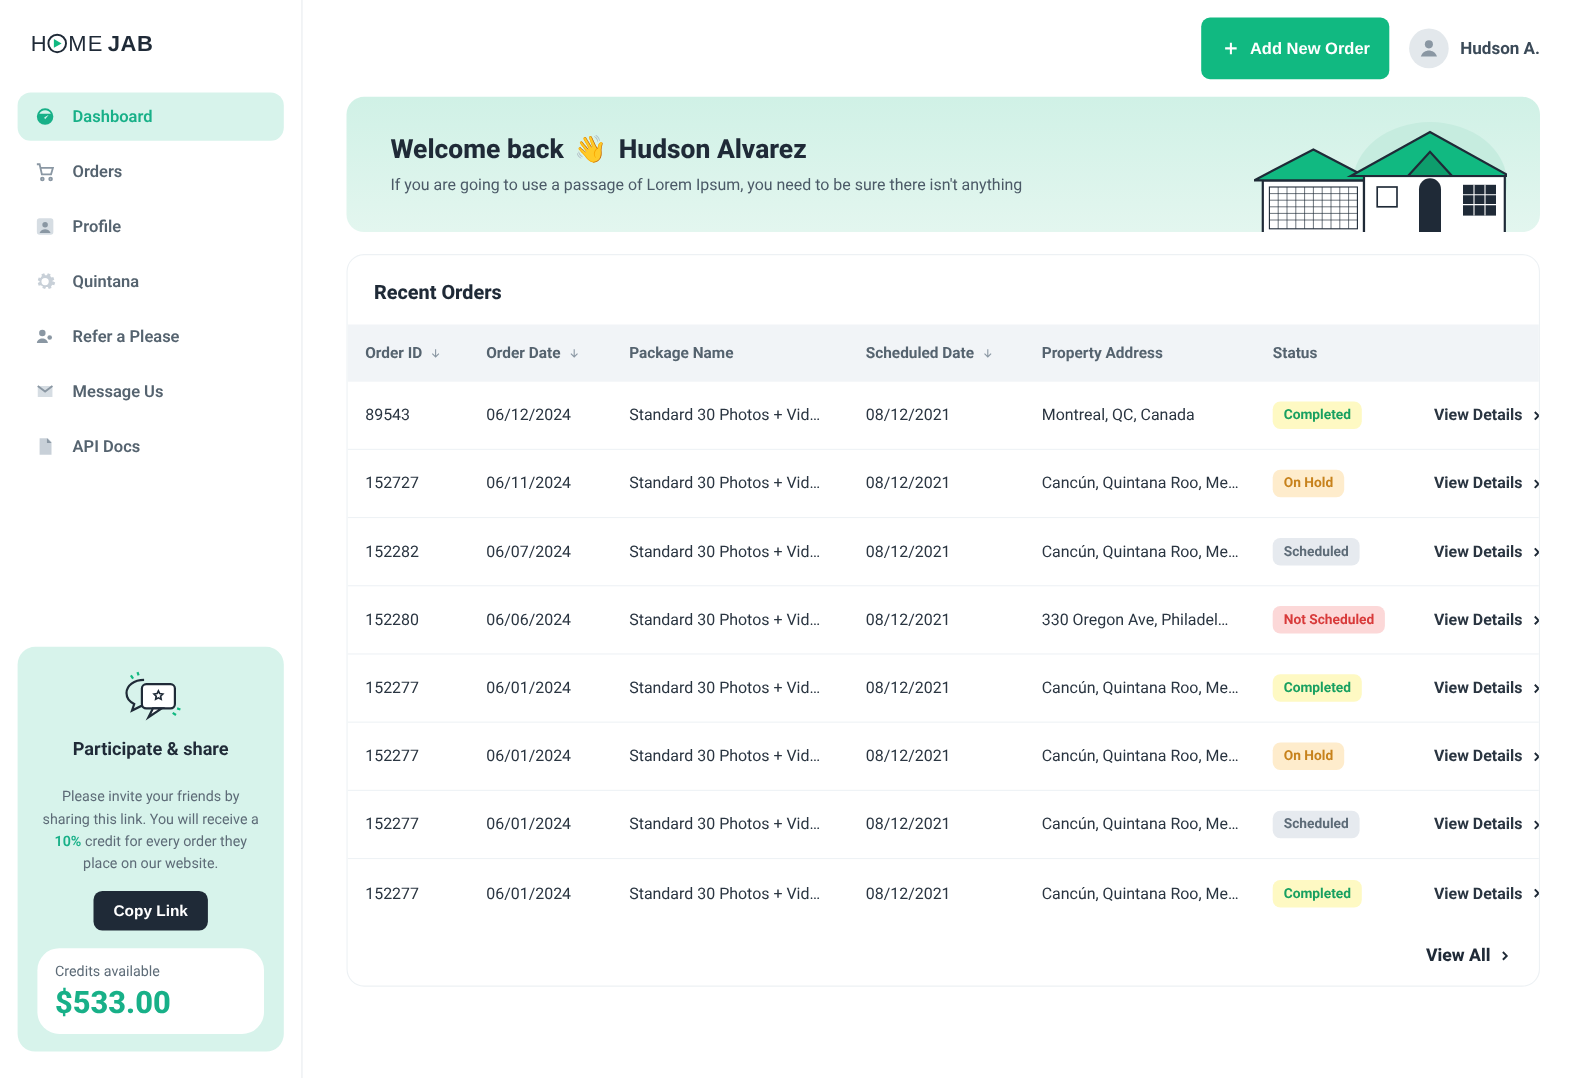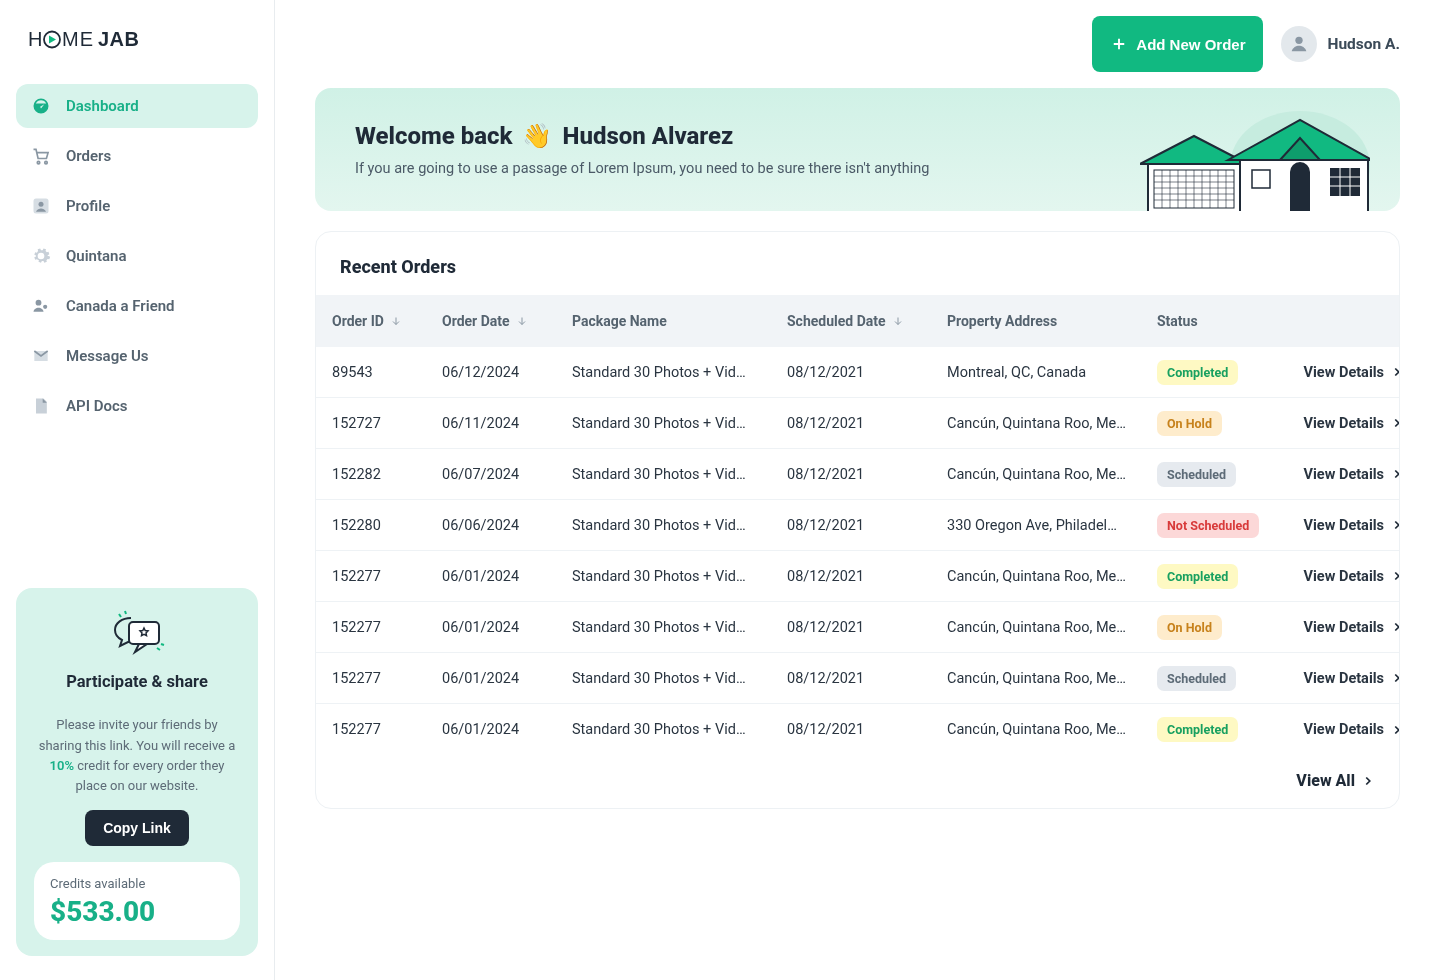--- a/index.html
+++ b/index.html
@@ -40,21 +40,21 @@
 .welcome p { font-size: 14.5px; color: #4b5a67; }
 .house { position: absolute; right: 30px; top: 18px; }
 
 
 .card { background: #fff; border: 1px solid #edf1f4; border-radius: 16px; display: flex; flex-direction: column; overflow: hidden; }
 .card-title { font-size: 18px; font-weight: 800; padding: 24px 24px 18px 24px; }
 .thead, .trow { display: grid; grid-template-columns: 110px 130px 215px 160px 210px 130px 125px; align-items: center; padding: 0 16px; }
 .thead { background: #f1f4f7; height: 52px; color: #55636f; font-weight: 700; font-size: 14px; }
 .th { display:flex; align-items:center; gap:6px; }
 .sort-icon { width:12px; height:12px; color:#8a97a3; }
-.trow { height: 51px; border-bottom: 1px solid #eef2f5; font-size: 14.5px; color: #2a3541; }
+.trow { height: 62px; border-bottom: 1px solid #eef2f5; font-size: 14.5px; color: #2a3541; }
 .trow:last-of-type { border-bottom: none; }
 .ellipsis { white-space: nowrap; overflow: hidden; text-overflow: ellipsis; padding-right: 12px; }
 .badge { display: inline-block; padding: 5px 10px; border-radius: 7px; font-size: 12.5px; font-weight: 700; }
 .b-completed  { background: #fef9c3; color: #18a060; }
 .b-onhold     { background: #feeccc; color: #c7821c; }
 .b-scheduled  { background: #e6eaef; color: #5d6b77; }
 .b-notsched   { background: #fcd8d8; color: #d83a3a; }
 .view { display:flex; align-items:center; justify-content:flex-end; gap:6px; font-weight:700; cursor:pointer; padding-right: 8px;}
 .card-footer { display:flex; justify-content:flex-end; padding: 16px 24px 18px; font-weight: 800; cursor:pointer; gap:6px; align-items:center; }
 </style>
@@ -112,21 +112,21 @@
         <span>Quintana</span>
       </div>
       <div class="nav-item">
         <span class="icon">
             <svg width="20" height="20" viewBox="0 0 24 24" fill="#8a97a3">
               <circle cx="9" cy="8" r="3.5"></circle>
               <circle cx="17" cy="13" r="2.5"></circle>
               <path d="M3 19c0-3 3-5 6-5s6 2 6 5"></path>
             </svg>
           </span>
-        <span>Canada a Friend</span>
+        <span>Refer a Please</span>
       </div>
       <div class="nav-item">
         <span class="icon">
             <svg width="20" height="20" viewBox="0 0 24 24" fill="#8a97a3">
               <path d="M4 6h16v12H4z" fill="#d6dde3"></path>
               <path d="M4 6l8 6 8-6" fill="none" stroke="#8a97a3" stroke-width="2"></path>
             </svg>
           </span>
         <span>Message Us</span>
       </div>

